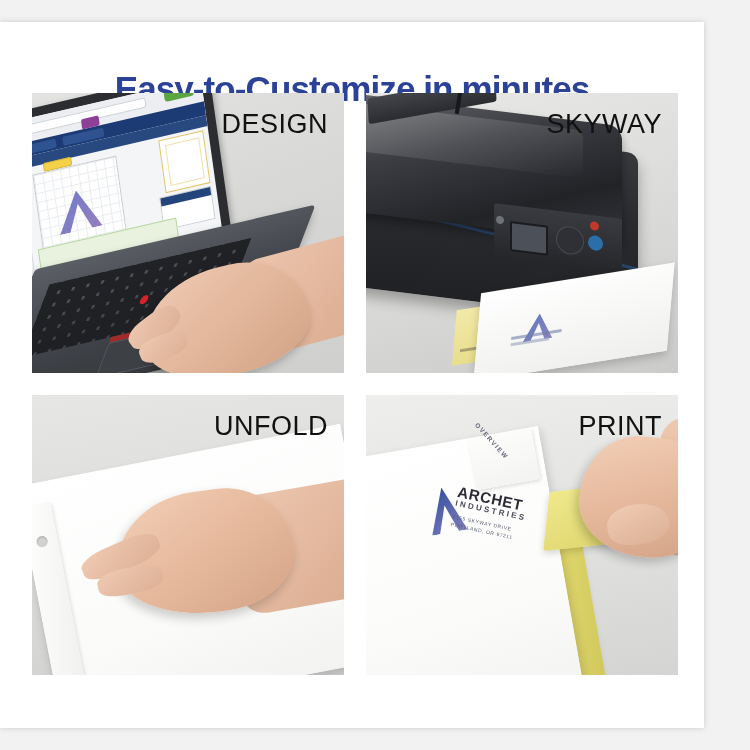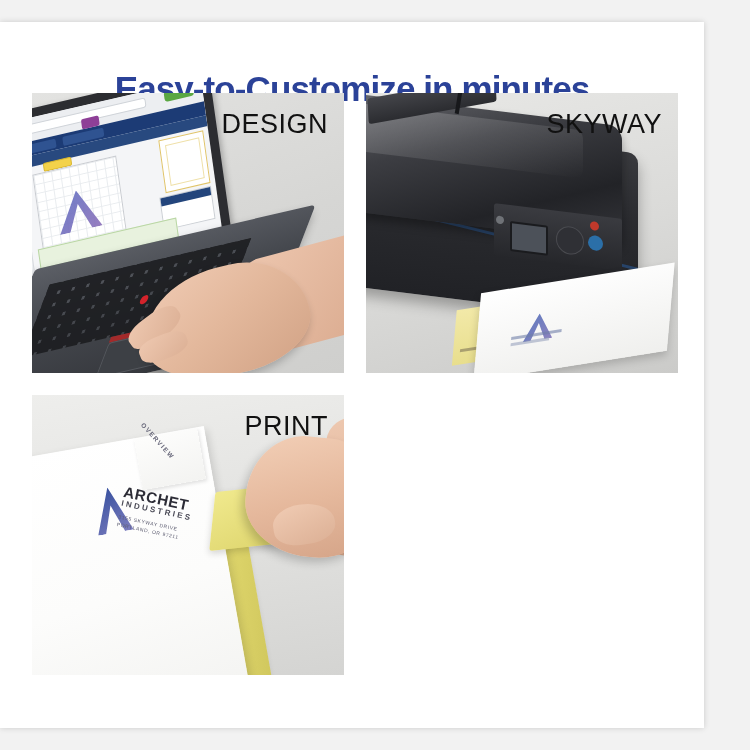--- a/index.html
+++ b/index.html
@@ -370,20 +370,35 @@
           </div>
           <div class="paper-out">
             <div class="po-logo"></div>
             <div class="po-txt"></div>
             <div class="po-txt2"></div>
           </div>
         </div>
         <div class="panel-label">SKYWAY</div>
       </div>
 
+      <div class="panel p-unfold">
+        <div>
+          <div class="uf-yellow"></div>
+          <div class="uf-sheet"></div>
+          <div class="uf-strip">
+            <div class="uf-hole"></div>
+          </div>
+          <div class="arm2"></div>
+          <div class="hand2">
+            <div class="h2f h2f1"></div>
+            <div class="h2f h2f2"></div>
+          </div>
+        </div>
+        <div class="panel-label">UNFOLD</div>
+      </div>
 
       <div class="panel p-peel">
         <div>
           <div class="pl-liner"></div>
           <div class="pl-sheet">
             <div class="pl-swirl"></div>
             <div class="pl-swirl2"></div>
           </div>
           <div class="pl-tab">
             <div class="pl-tabtxt">OVERVIEW</div>

